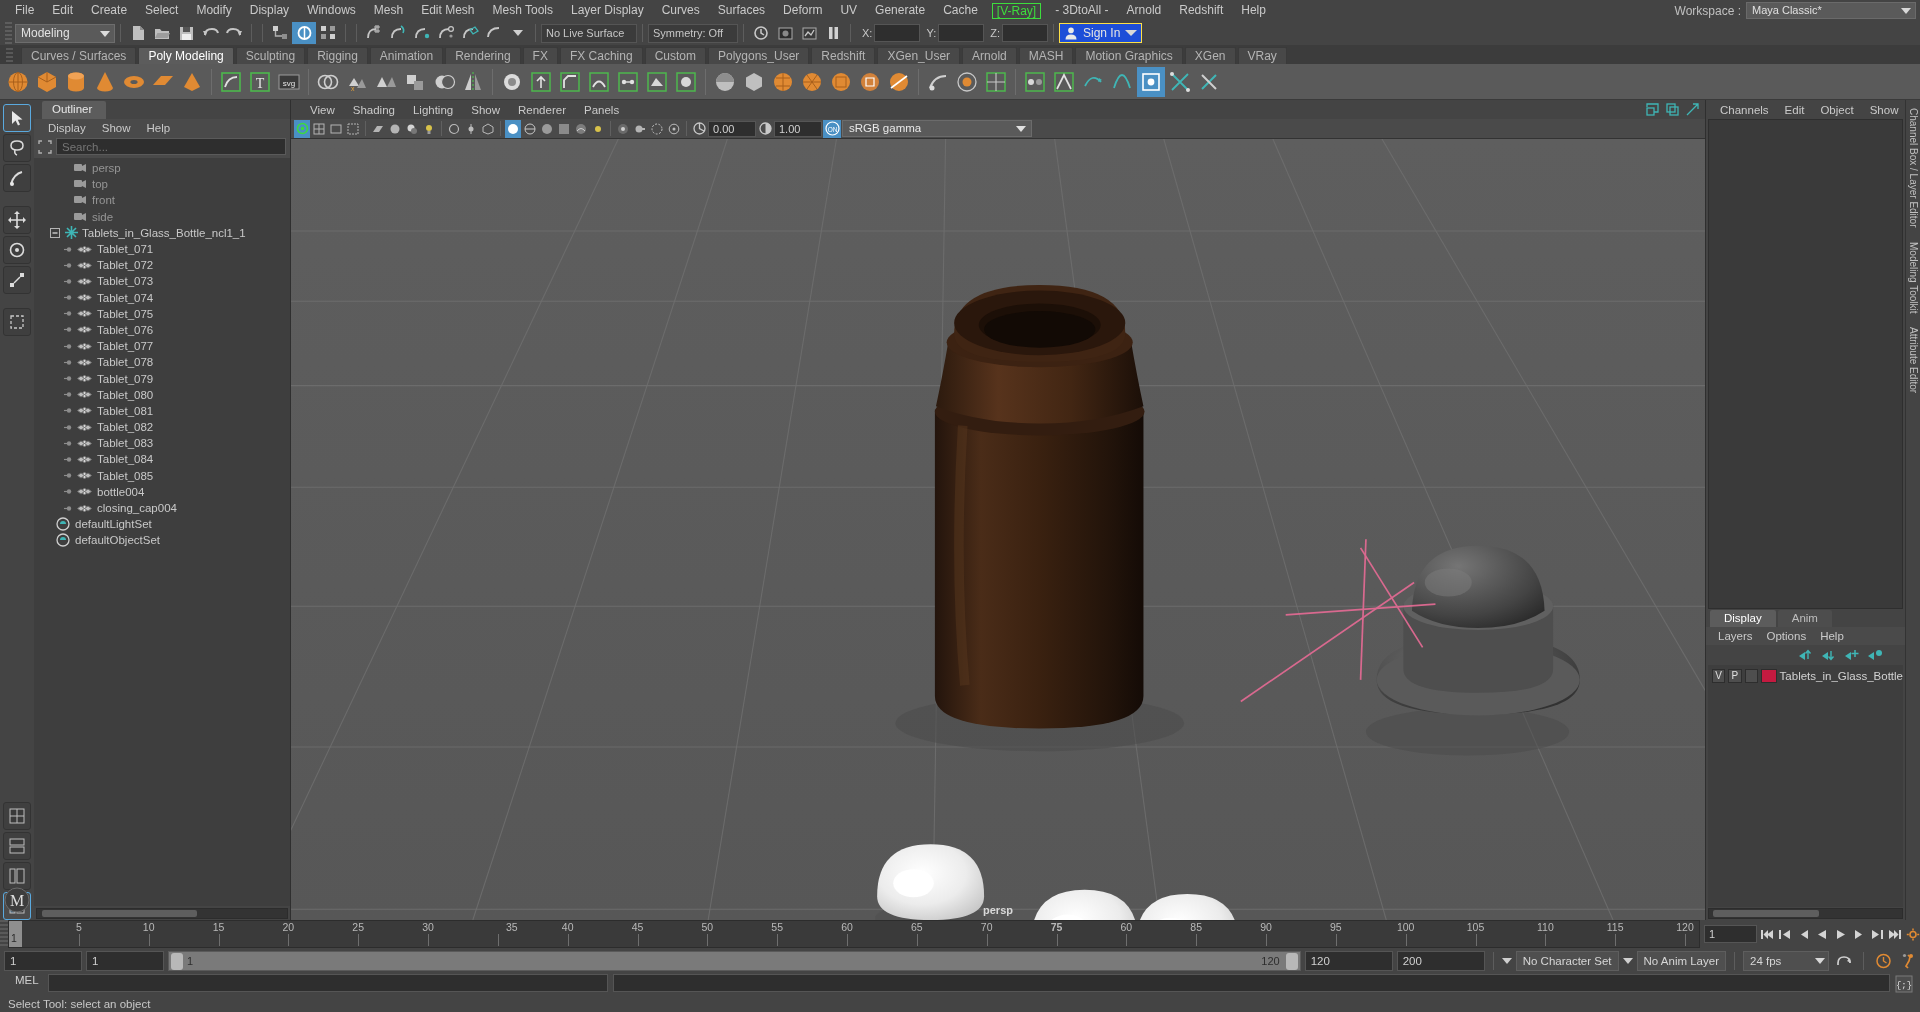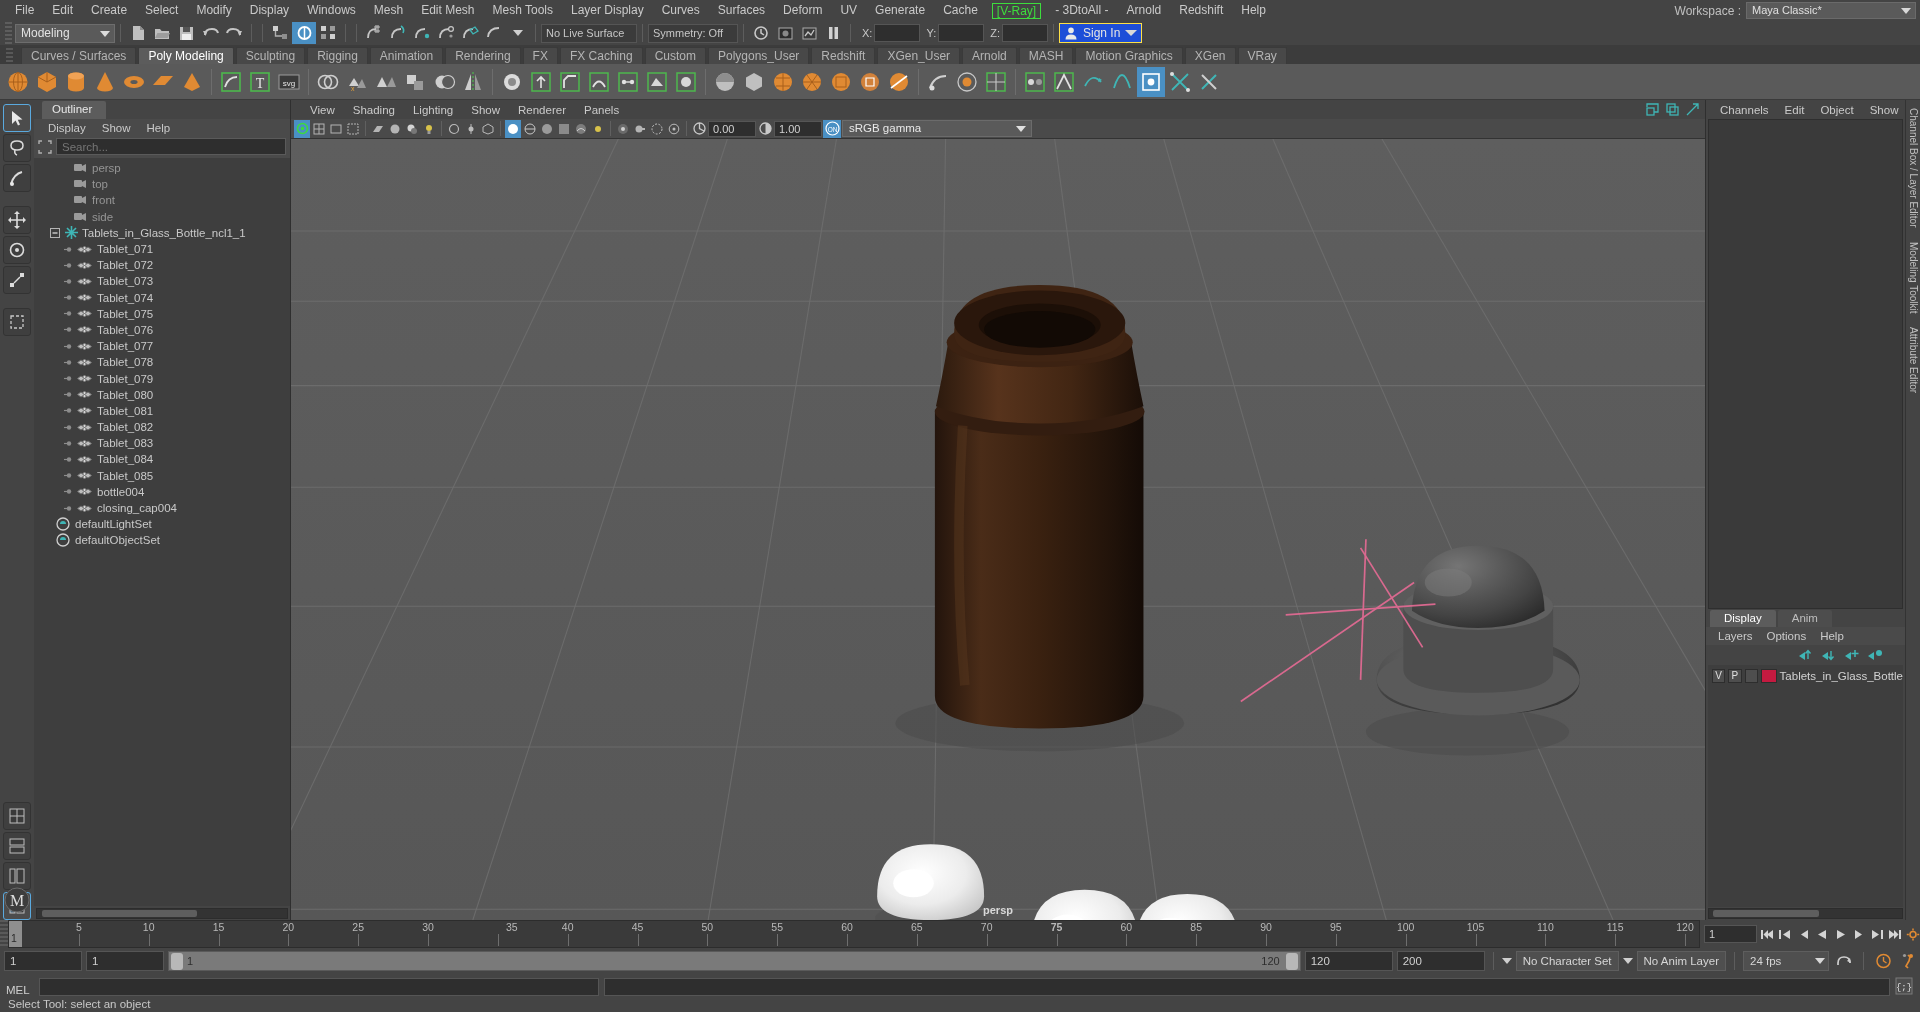--- a/index.html
+++ b/index.html
@@ -128,21 +128,21 @@
   #rangerow { height:26px; display:flex; align-items:center; gap:4px; padding-left:4px; }
   .rbox { width:78px; height:20px; background:#2e2e2e; border:1px solid #555; color:#d0d0d0; font-size:11.5px; line-height:18px; padding-left:5px;}
   #rangeslider { flex:1; height:20px; background:#7a7a7a; border:1px solid #5a5a5a; position:relative; display:flex; align-items:center;}
   .rhandle { width:12px; height:17px; background:#b8b8b8; border-radius:3px; position:absolute; }
   #rangeslider .rlbl { position:absolute; font-size:11px; color:#2e2e2e; }
   .dd { height:20px; background:#4f4f4f; border:1px solid #5e5e5e; color:#d6d6d6; font-size:11.5px; line-height:18px; padding:0 6px;}
   .ddarrow { width:0; height:0; border-left:5px solid transparent; border-right:5px solid transparent; border-top:6px solid #cfcfcf; }
   .fps { width:86px; height:20px; background:#4f4f4f; border:1px solid #5e5e5e; color:#d6d6d6; font-size:11.5px; line-height:18px; padding-left:6px; position:relative;}
   .fps .arw { position:absolute; right:3px; top:6px; border-left:5px solid transparent; border-right:5px solid transparent; border-top:6px solid #d8d8d8;}
 
-  #melrow { height:22px; display:flex; align-items:flex-end; gap:5px; padding-left:6px; }
+  #melrow { height:22px; display:flex; align-items:flex-start; gap:5px; padding-left:15px; }
   #mellabel { font-size:11.5px; color:#cfcfcf; width:28px; }
   #melinput { width:560px; height:18px; background:#2e2e2e; border:1px solid #555; }
   #melout { flex:1; height:18px; background:#2e2e2e; border:1px solid #555; margin-right:30px;}
   #statusbar { height:16px; display:flex; align-items:center; padding-left:8px; font-size:11.5px; color:#c8c8c8; background:#444;}
   svg { display:block; }
 </style>
 </head>
 <body>
 
 <div id="menubar">

